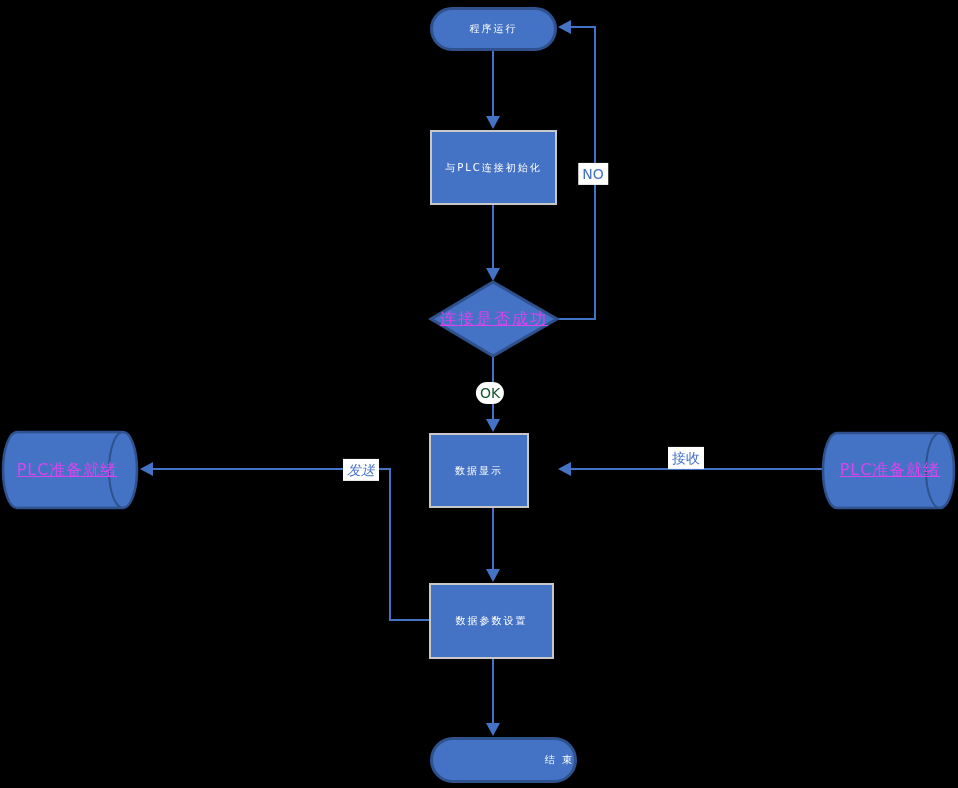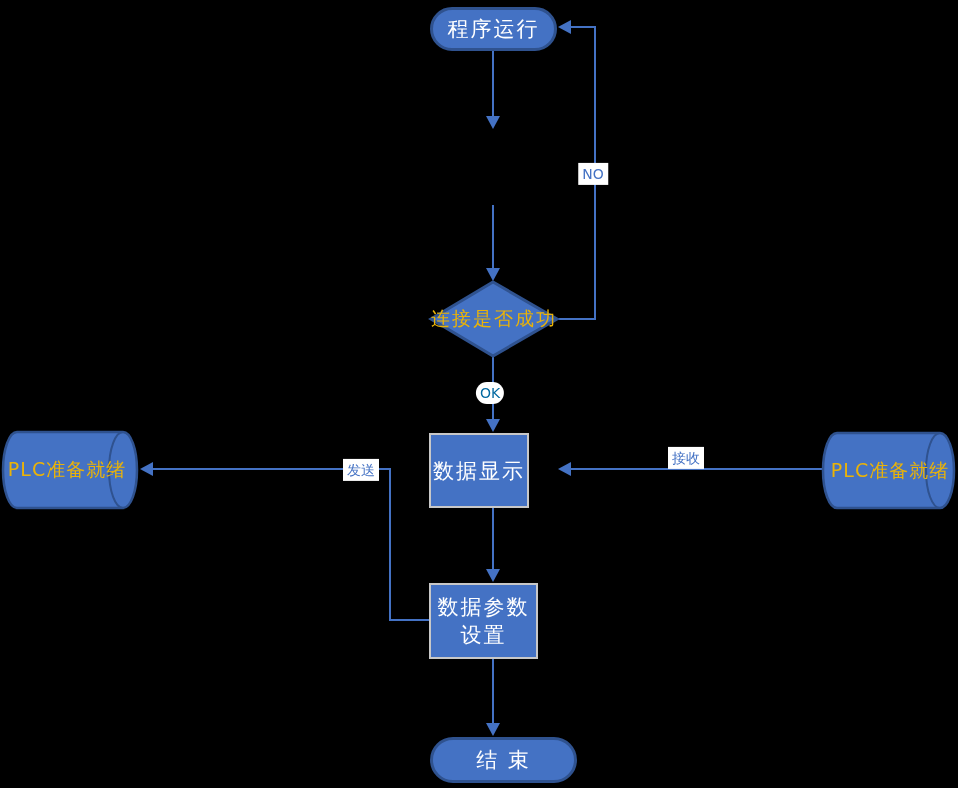--- a/index.html
+++ b/index.html
@@ -7,47 +7,47 @@
     position:relative;
     width:958px;height:788px;
     background:#000000;
     font-family:"DejaVu Sans", sans-serif;
     overflow:hidden;
   }
   .layer{position:absolute;left:0;top:0;width:958px;height:788px;}
   .node{
     position:absolute;
     display:flex;align-items:center;justify-content:center;
-    color:#ffffff;font-size:21px;letter-spacing:2px;
+    color:#ffffff;font-size:10px;letter-spacing:2px;
     box-sizing:border-box;text-align:center;
   }
   .terminator{
     background:#4472c4;
     border:3px solid #2f528f;
   }
   .process{
     background:#4472c4;
     border:2px solid #c8c8c8;
   }
   .shape-label{
     position:absolute;
     display:flex;align-items:center;justify-content:center;
-    color:#eab308;font-size:19px;letter-spacing:2px;text-align:center;
+    color:#d946ef;font-size:16px;letter-spacing:2px;text-align:center;text-decoration:underline;
   }
   .edge-label{
     position:absolute;
     transform:translate(-50%,-50%);
     background:#ffffff;
     padding:2px 4px;
     font-size:14px;
     line-height:1.3;
     white-space:nowrap;
   }
   .edge-label.blue{color:#4472c4;}
-  .edge-label.black{color:#0369a1;border-radius:11px;}
+  .edge-label.black{color:#14532d;border-radius:11px;}
 </style>
 </head>
 <body>
 
 <div class="canvas">
 
   <svg class="layer" viewBox="0 0 958 788" xmlns="http://www.w3.org/2000/svg">
 
     <g stroke="#4472c4" stroke-width="2" fill="none">
       <line x1="493" y1="51" x2="493" y2="118"></line>
@@ -81,46 +81,49 @@
     <g>
       <path d="M 837,433 L 940,433 A 14,37.5 0 0 1 940,508 L 837,508 A 14,37.5 0 0 1 837,433 Z" fill="#4472c4" stroke="#2f528f" stroke-width="2.5"></path>
       <path d="M 940,433 A 14,37.5 0 0 0 940,508" fill="none" stroke="#2f528f" stroke-width="2"></path>
     </g>
   </svg>
 
   <div class="node terminator" style="left:430px;top:7px;width:127px;height:44px;border-radius:22px;">
     <span>程序运行</span>
   </div>
 
+  <div class="node process" style="left:430px;top:130px;width:127px;height:75px;">
+    <span>与PLC连接初始化</span>
+  </div>
 
   <div class="shape-label" style="left:431px;top:282px;width:126px;height:74px;">
       <span>连接是否成功</span>
     </div>
 
   <div class="node process" style="left:429px;top:433px;width:100px;height:75px;">
     <span>数据显示</span>
   </div>
 
   <div class="shape-label" style="left:3px;top:432px;width:128px;height:76px;letter-spacing:1px;">
       <span>PLC准备就绪</span>
     </div>
 
   <div class="shape-label" style="left:823px;top:433px;width:134px;height:75px;letter-spacing:1px;">
       <span>PLC准备就绪</span>
     </div>
 
-  <div class="node process" style="left:429px;top:583px;width:109px;height:76px;">
+  <div class="node process" style="left:429px;top:583px;width:125px;height:76px;">
     <span>数据参数设置</span>
   </div>
 
-  <div class="node terminator" style="left:430px;top:737px;width:147px;height:46px;border-radius:23px;">
+  <div class="node terminator" style="left:430px;top:737px;width:147px;height:46px;border-radius:23px;justify-content:flex-end;">
     <span>结 束</span>
   </div>
 
   <div class="edge-label blue" style="left:593px;top:174px;">NO</div>
 
   <div class="edge-label black" style="left:490px;top:393px;">OK</div>
 
-  <div class="edge-label blue" style="left:361px;top:470px;">发送</div>
+  <div class="edge-label blue" style="left:361px;top:470px;font-style:italic;">发送</div>
 
   <div class="edge-label blue" style="left:686px;top:458px;">接收</div>
 
 </div>
 
 </body></html>

